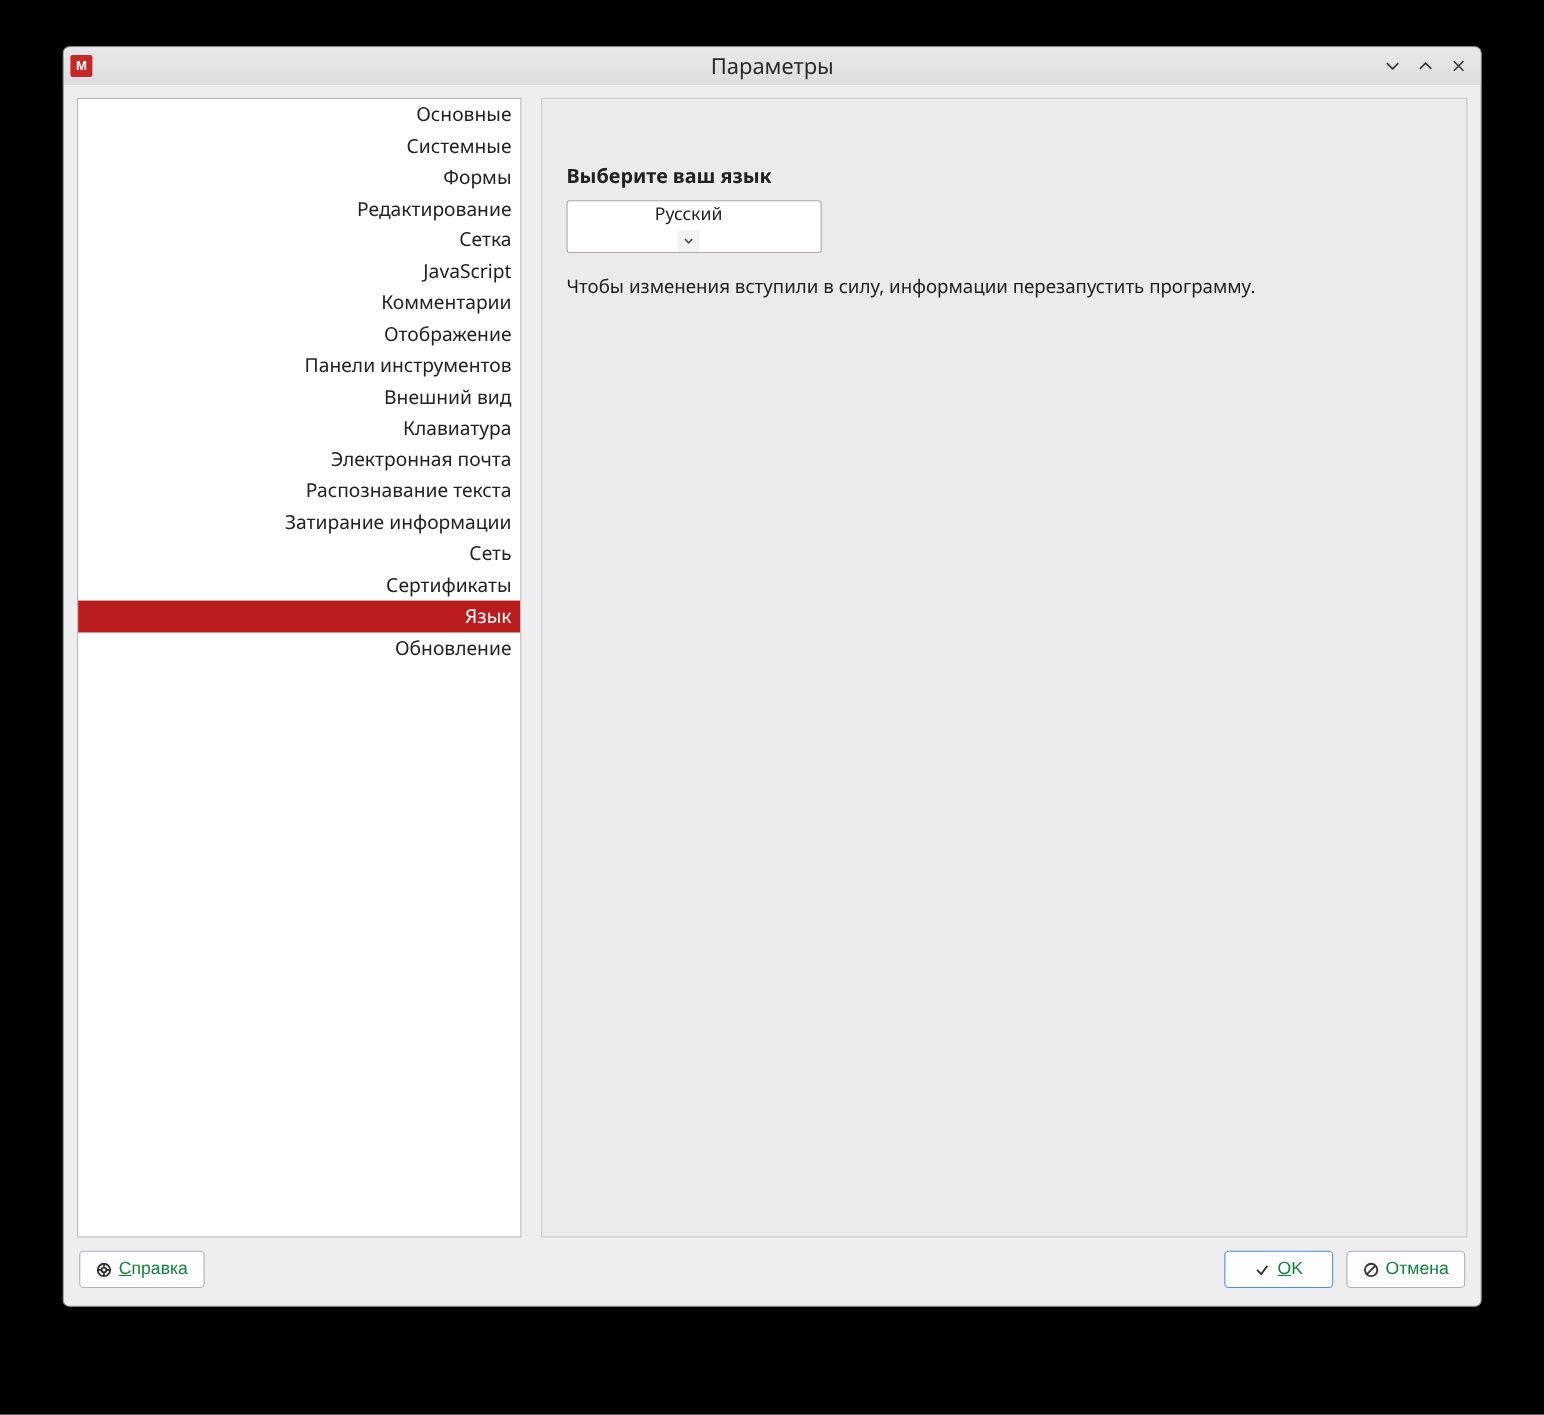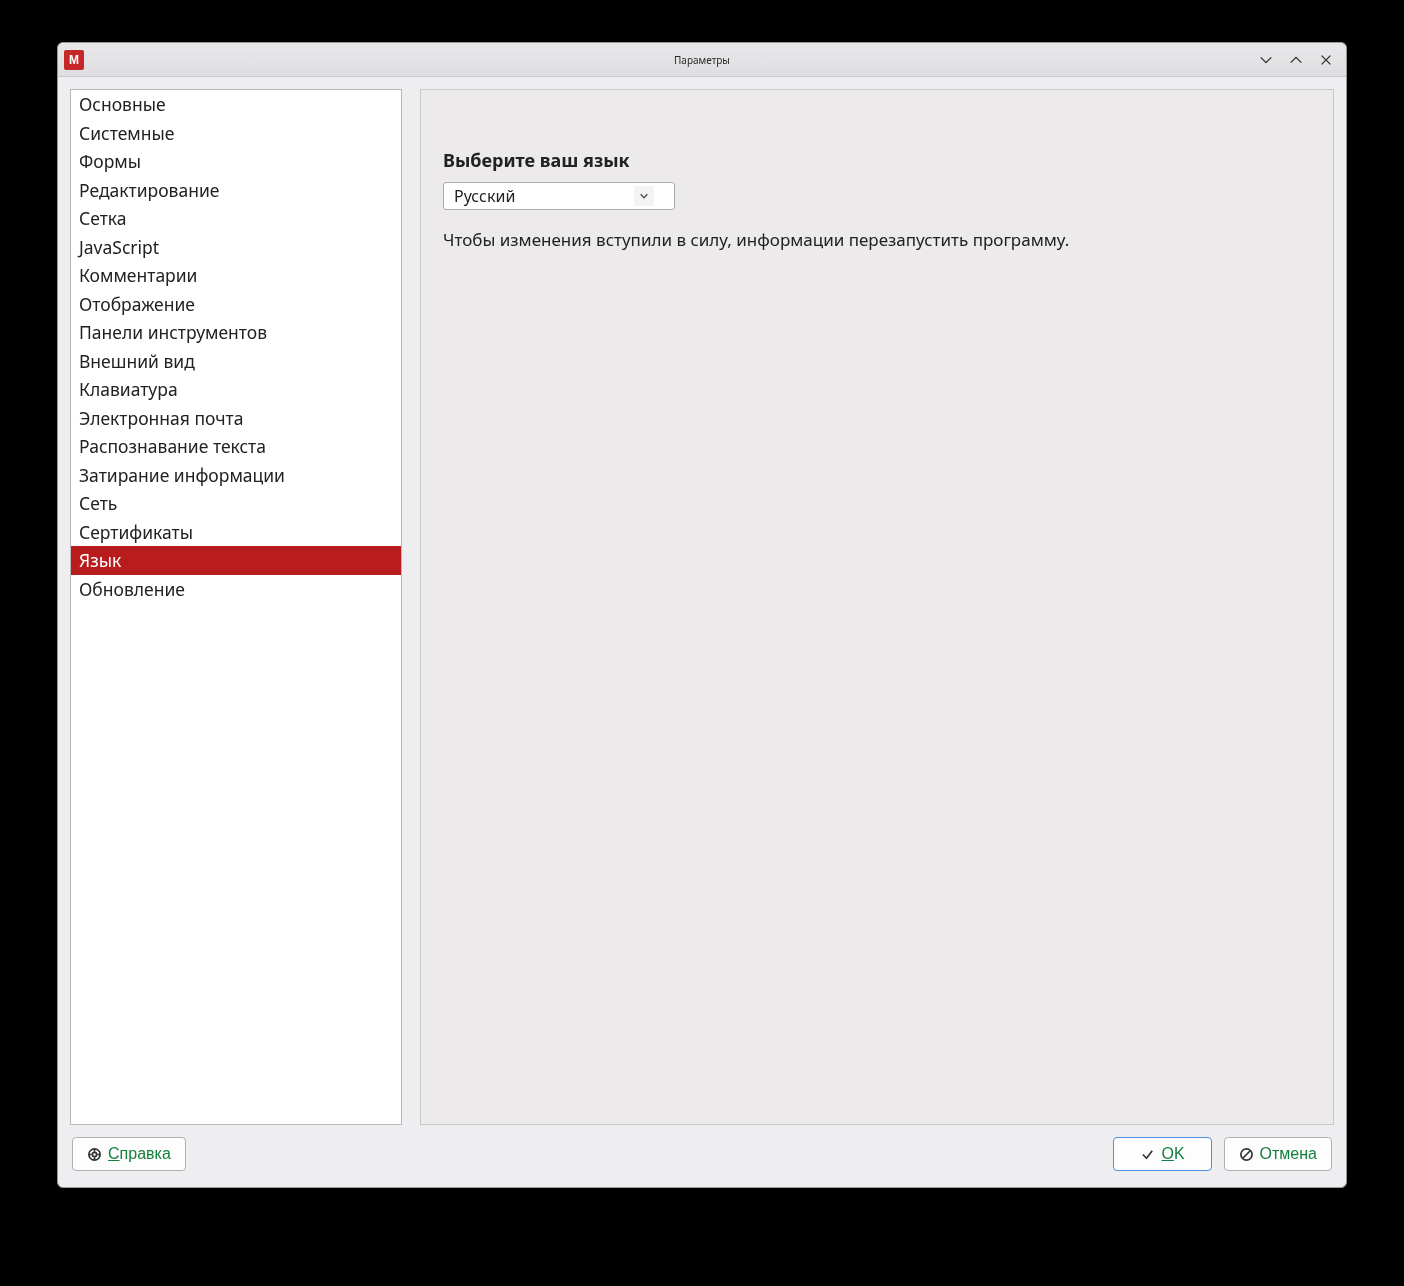--- a/index.html
+++ b/index.html
@@ -42,21 +42,21 @@
       position: relative;
     }
     .titlebar .app-icon::after{
       content:"M";
       color:#fff; font-weight:900; font-size:12px; font-family: Arial, sans-serif;
     }
     .titlebar .title {
       position: absolute;
       left: 0; right: 0;
       text-align: center;
-      font-size: 10px;
+      font-size: 20px;
       color: #2a2a2a;
       pointer-events: none;
     }
     .titlebar .controls {
       margin-left: auto;
       display: flex;
       gap: 10px;
       padding-right: 10px;
     }
     .titlebar .controls .ctl {
@@ -66,24 +66,25 @@
     }
     .titlebar .controls svg { width: 14px; height: 14px; stroke: #333; stroke-width: 1.6; fill: none; }
 
     .body {
       display: flex;
       padding: 12px;
       gap: 18px;
       height: 1060px;
     }
     .sidebar {
-      width: 332px;
+      width: 404px;
       background: #fff;
       border: 1px solid #b8b8bc;
       overflow: auto;
+      text-align: right;
     }
     .sidebar .item {
       padding: 2px 8px 2px 8px;
       font-size: 17.5px;
       color: #222;
       cursor: pointer;
       line-height: 1.4;
       white-space: nowrap;
       user-select: none;
     }
@@ -100,30 +101,31 @@
       flex-direction: column;
       gap: 10px;
     }
     .field-label {
       font-size: 18px;
       font-weight: 700;
       color: #222;
     }
     .select {
       width: 232px;
-      height: 28px;
+      height: 48px;
       background: #fff;
       border: 1px solid #aaa;
       border-radius: 3px;
       display: flex;
       align-items: center;
       justify-content: space-between;
       padding: 0 20px 0 10px;
       cursor: pointer;
       font-size: 16px;
+      flex-direction: column;
     }
     .select .chevron {
       width: 20px; height: 20px;
       display:flex; align-items:center; justify-content:center;
       background: #f3f3f5;
       border-radius: 2px;
     }
     .select .chevron svg { width: 10px; height: 10px; stroke:#555; stroke-width:1.8; fill:none; }
     .hint {
       font-size: 17px;

